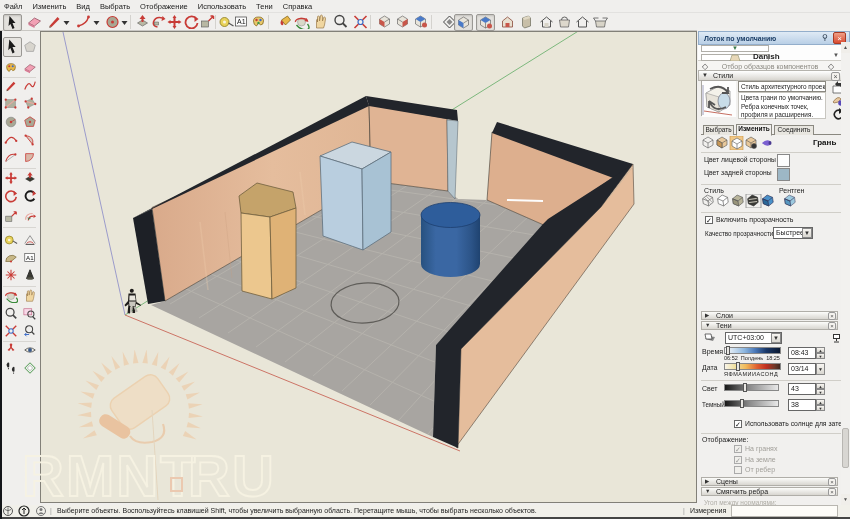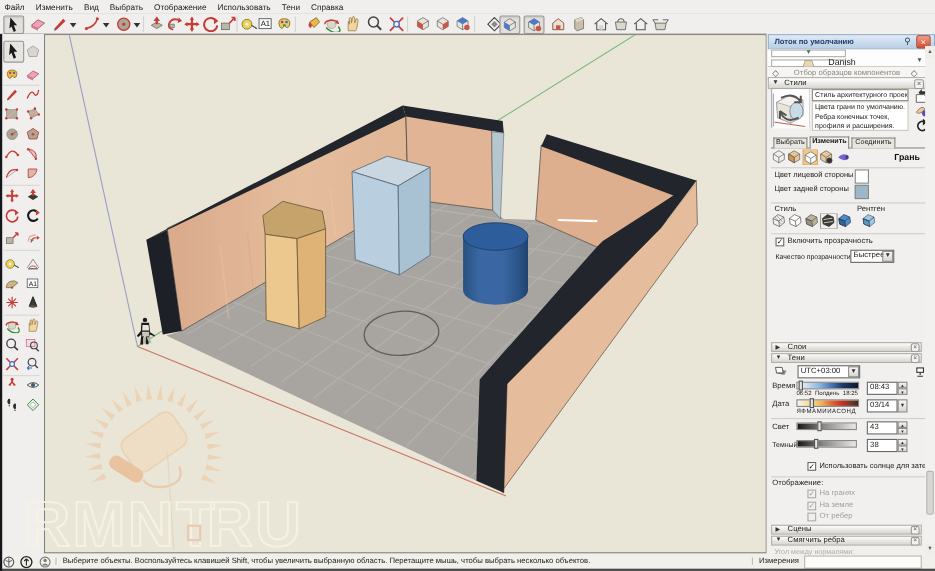--- a/index.html
+++ b/index.html
@@ -448,21 +448,21 @@
     <div style="position:absolute;left:1px;top:3px;width:152px;height:14px;background:linear-gradient(#dfeaf5,#b9cfe6);border:1px solid #93aecb;color:#1c3e66;font-size:7px;font-weight:bold;padding:3px 0 0 5px">Лоток по умолчанию</div>
     <div style="position:absolute;left:125px;top:5px;width:9px;height:10px;color:#234;font-size:8px">⚲</div>
     <div style="position:absolute;left:136px;top:4px;width:13px;height:12px;background:linear-gradient(#f0a088,#d84a30);border:1px solid #a83a24;border-radius:2px;color:#fff;font-size:8px;text-align:center;line-height:11px">×</div>
     <div style="position:absolute;left:1px;top:17px;width:144px;height:16px;background:#fdfdfd;border-bottom:1px solid #d0cec8"></div>
     <div style="position:absolute;left:4px;top:17px;width:68px;height:7px;background:#fff;border:1px solid #b0aea8"></div>
     <div style="position:absolute;left:35px;top:17px;width:8px;height:6px;color:#3a7a4a;font-size:6px;line-height:6px">▼</div>
     <div style="position:absolute;left:4px;top:26px;width:68px;height:7px;background:#fff;border:1px solid #b0aea8"></div>
     <div style="position:absolute;left:30px;top:26px;width:16px;height:8px"><svg width="16" height="8" viewBox="0 0 16 8">
         <path d="M3,7 L5,1 L11,1 L13,7 Z" fill="#e8d8b8" stroke="#997" stroke-width="0.7"></path>
       </svg></div>
-    <div style="position:absolute;left:56px;top:22px;width:40px;height:11px;color:#222;font-size:8px;font-weight:normal;overflow:hidden;line-height:13px">Danish</div>
+    <div style="position:absolute;left:56px;top:22px;width:40px;height:11px;color:#222;font-size:8px;font-weight:bold;overflow:hidden;line-height:13px">Danish</div>
     <div style="position:absolute;left:136px;top:24px;width:8px;height:8px;color:#555;font-size:6px">▼</div>
     <div style="position:absolute;left:1px;top:33px;width:144px;height:12px;background:#f6f5f3;border-bottom:3px solid #aaa8a4;color:#8a8880;font-size:7px;text-align:center;padding-top:2px">Отбор образцов компонентов</div>
     <div style="position:absolute;left:5px;top:34px;width:9px;height:9px;color:#555;font-size:8px">◇</div>
     <div style="position:absolute;left:131px;top:34px;width:9px;height:9px;color:#555;font-size:8px">◇</div>
     <div style="position:absolute;left:1px;top:42px;width:144px;height:11px;background:linear-gradient(#ffffff,#d8d6d0);border:1px solid #b5b3ad;color:#222;font-size:7px;padding:1px 0 0 14px">Стили</div>
     <div style="position:absolute;left:5px;top:44px;width:8px;height:8px;color:#333;font-size:6px">▼</div>
     <div style="position:absolute;left:134px;top:44px;width:9px;height:9px;border:1px solid #999;border-radius:2px;background:#f4f2ee;color:#555;font-size:7px;text-align:center;line-height:8px">×</div>
     <div style="position:absolute;left:4px;top:52px;width:35px;height:36px;border:1px solid #aaa8a2"><svg width="34" height="36" viewBox="0 0 34 36">
 <rect x="0" y="0" width="34" height="36" fill="#fdfdfd"></rect>
 <path d="M4,12 L15,6 L28,10 L28,24 L17,31 L5,26 Z" fill="#f4f2ea" stroke="#888" stroke-width="0.7"></path>

